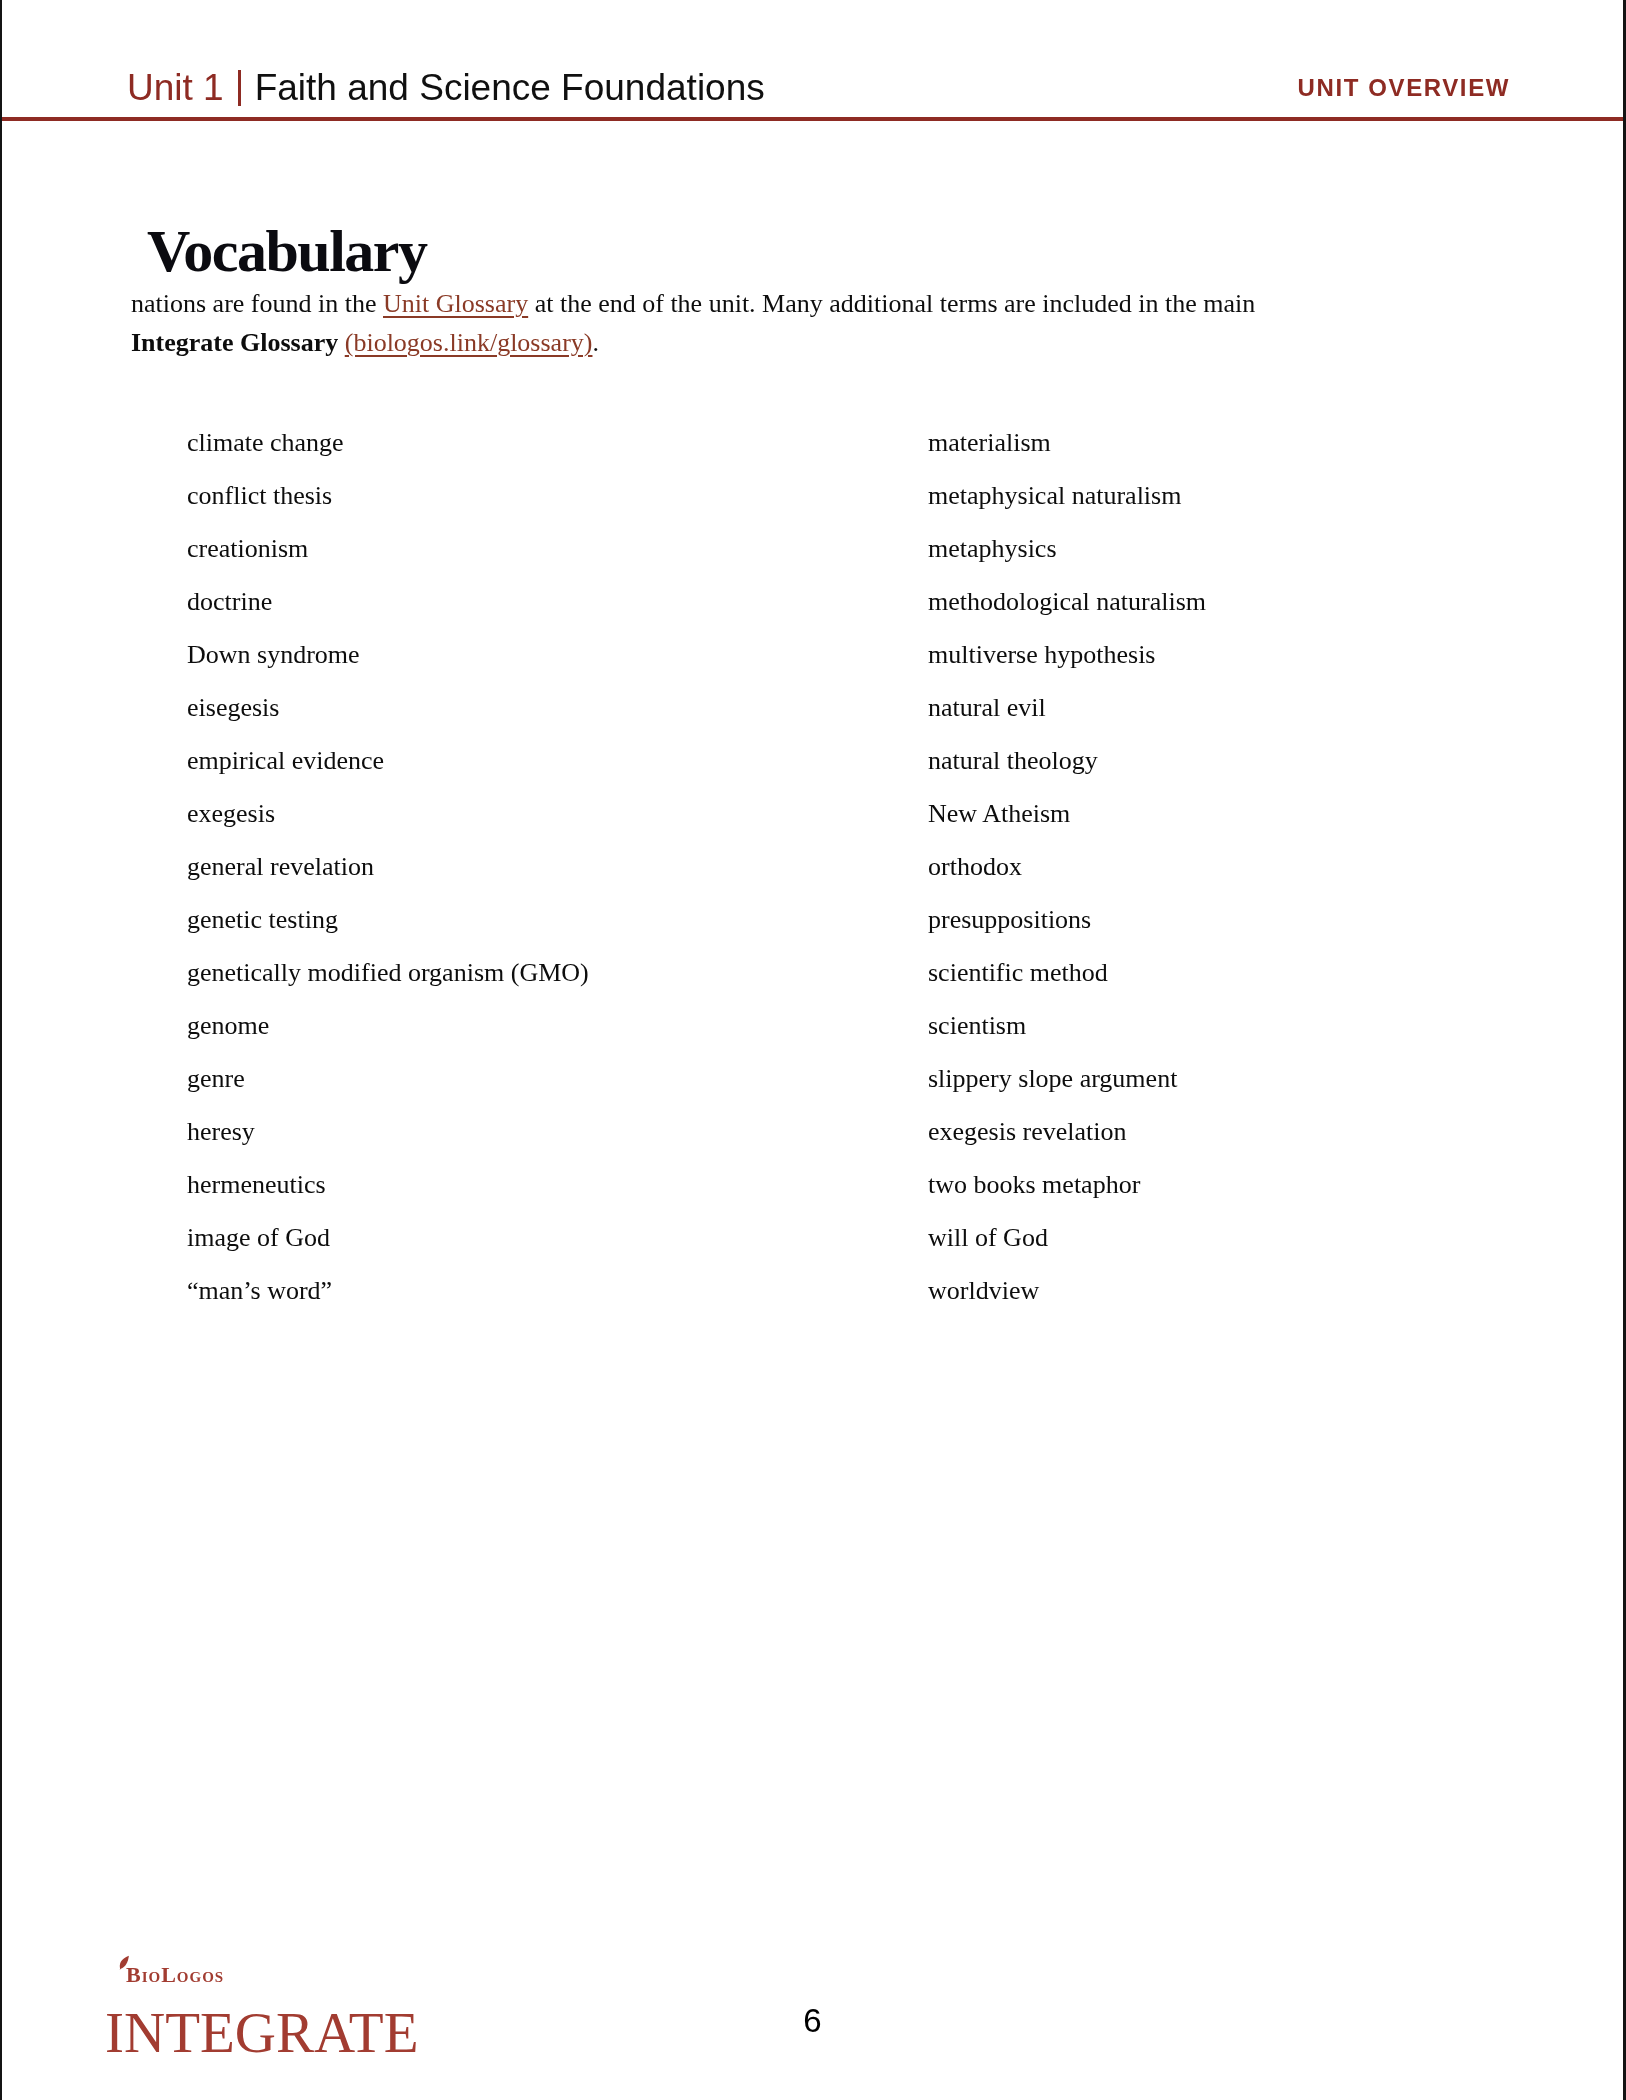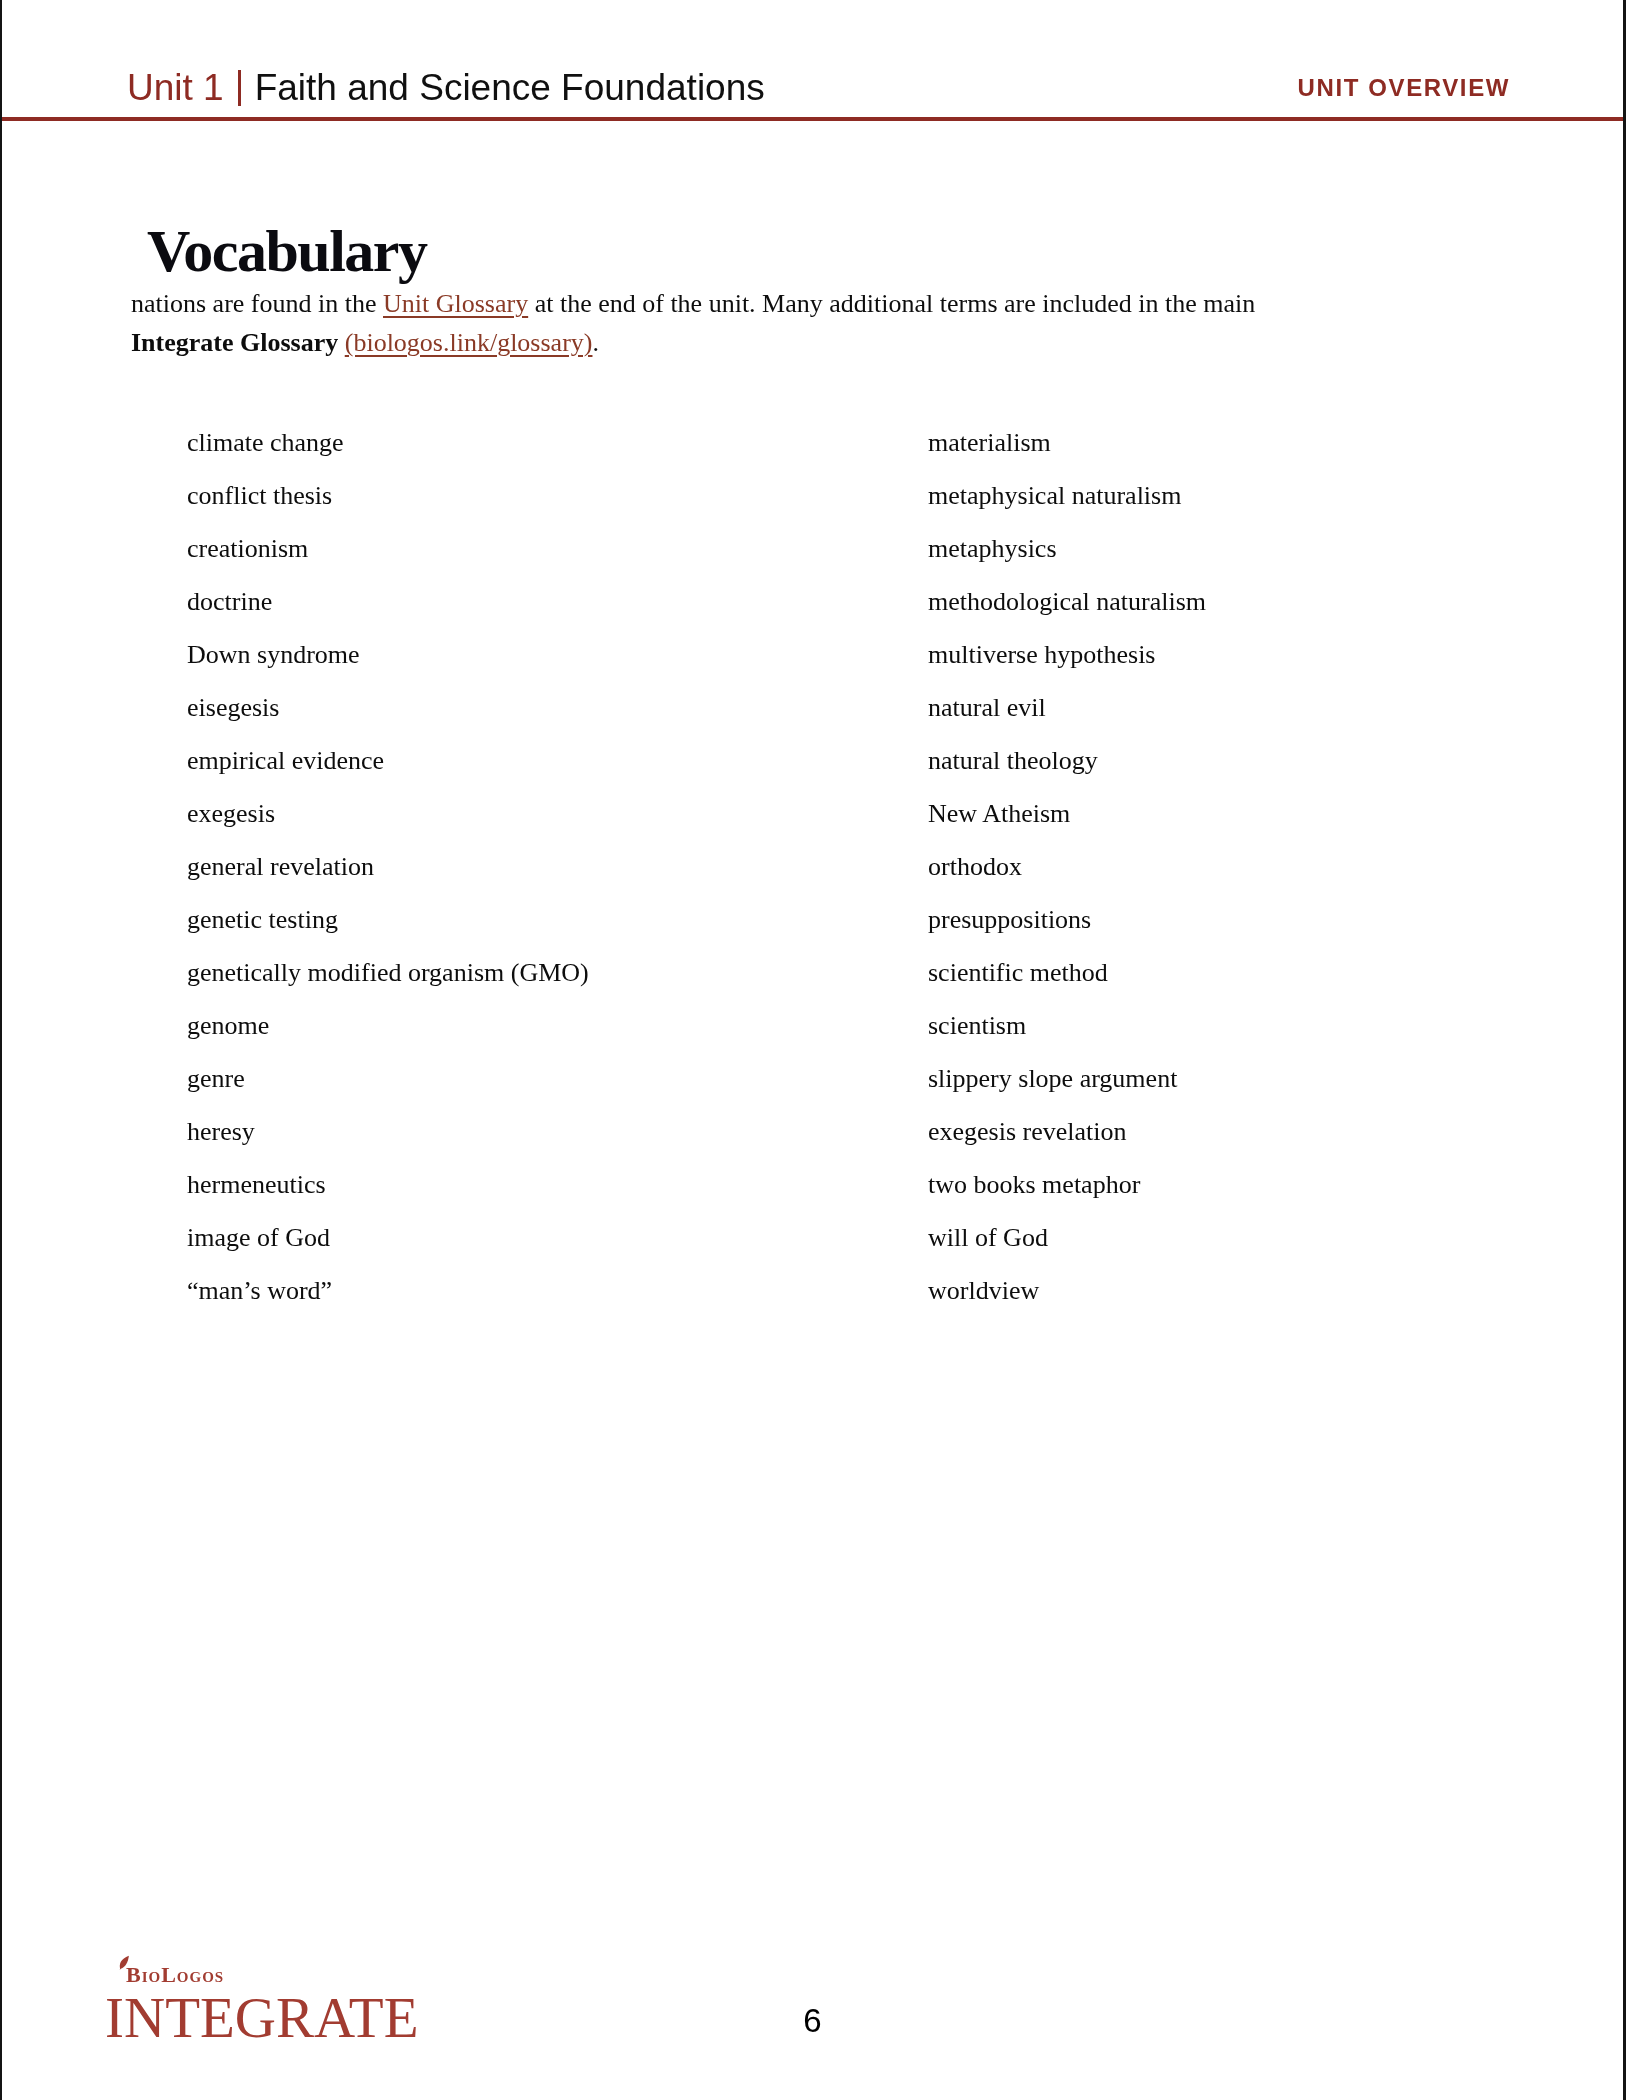--- a/index.html
+++ b/index.html
@@ -59,21 +59,21 @@
   .col-left{left:185px;}
   .col-right{left:926px;}
   .term{line-height:27px;margin-bottom:26px;white-space:nowrap;}
   
   .logo{position:absolute;left:103px;top:1950px;color:var(--logo-red);}
   .logo-leaf{position:absolute;left:13px;top:5px;width:13px;height:15px;color:var(--logo-red);}
   .logo-name{
     margin-left:21px;padding-top:12px;line-height:26px;
     font-variant:small-caps;font-weight:bold;font-size:22px;letter-spacing:1px;
   }
-  .logo-mark{font-size:57px;line-height:1;margin-top:1px;letter-spacing:0px;}
+  .logo-mark{font-size:57px;line-height:1;margin-top:16px;letter-spacing:0px;}
   .page-num{
     position:absolute;left:0;top:2002px;width:100%;text-align:center;
     font-family:"Liberation Sans", sans-serif;font-size:33px;color:#000;
   }
 </style>
 </head>
 <body>
 
 <div class="page">
 

